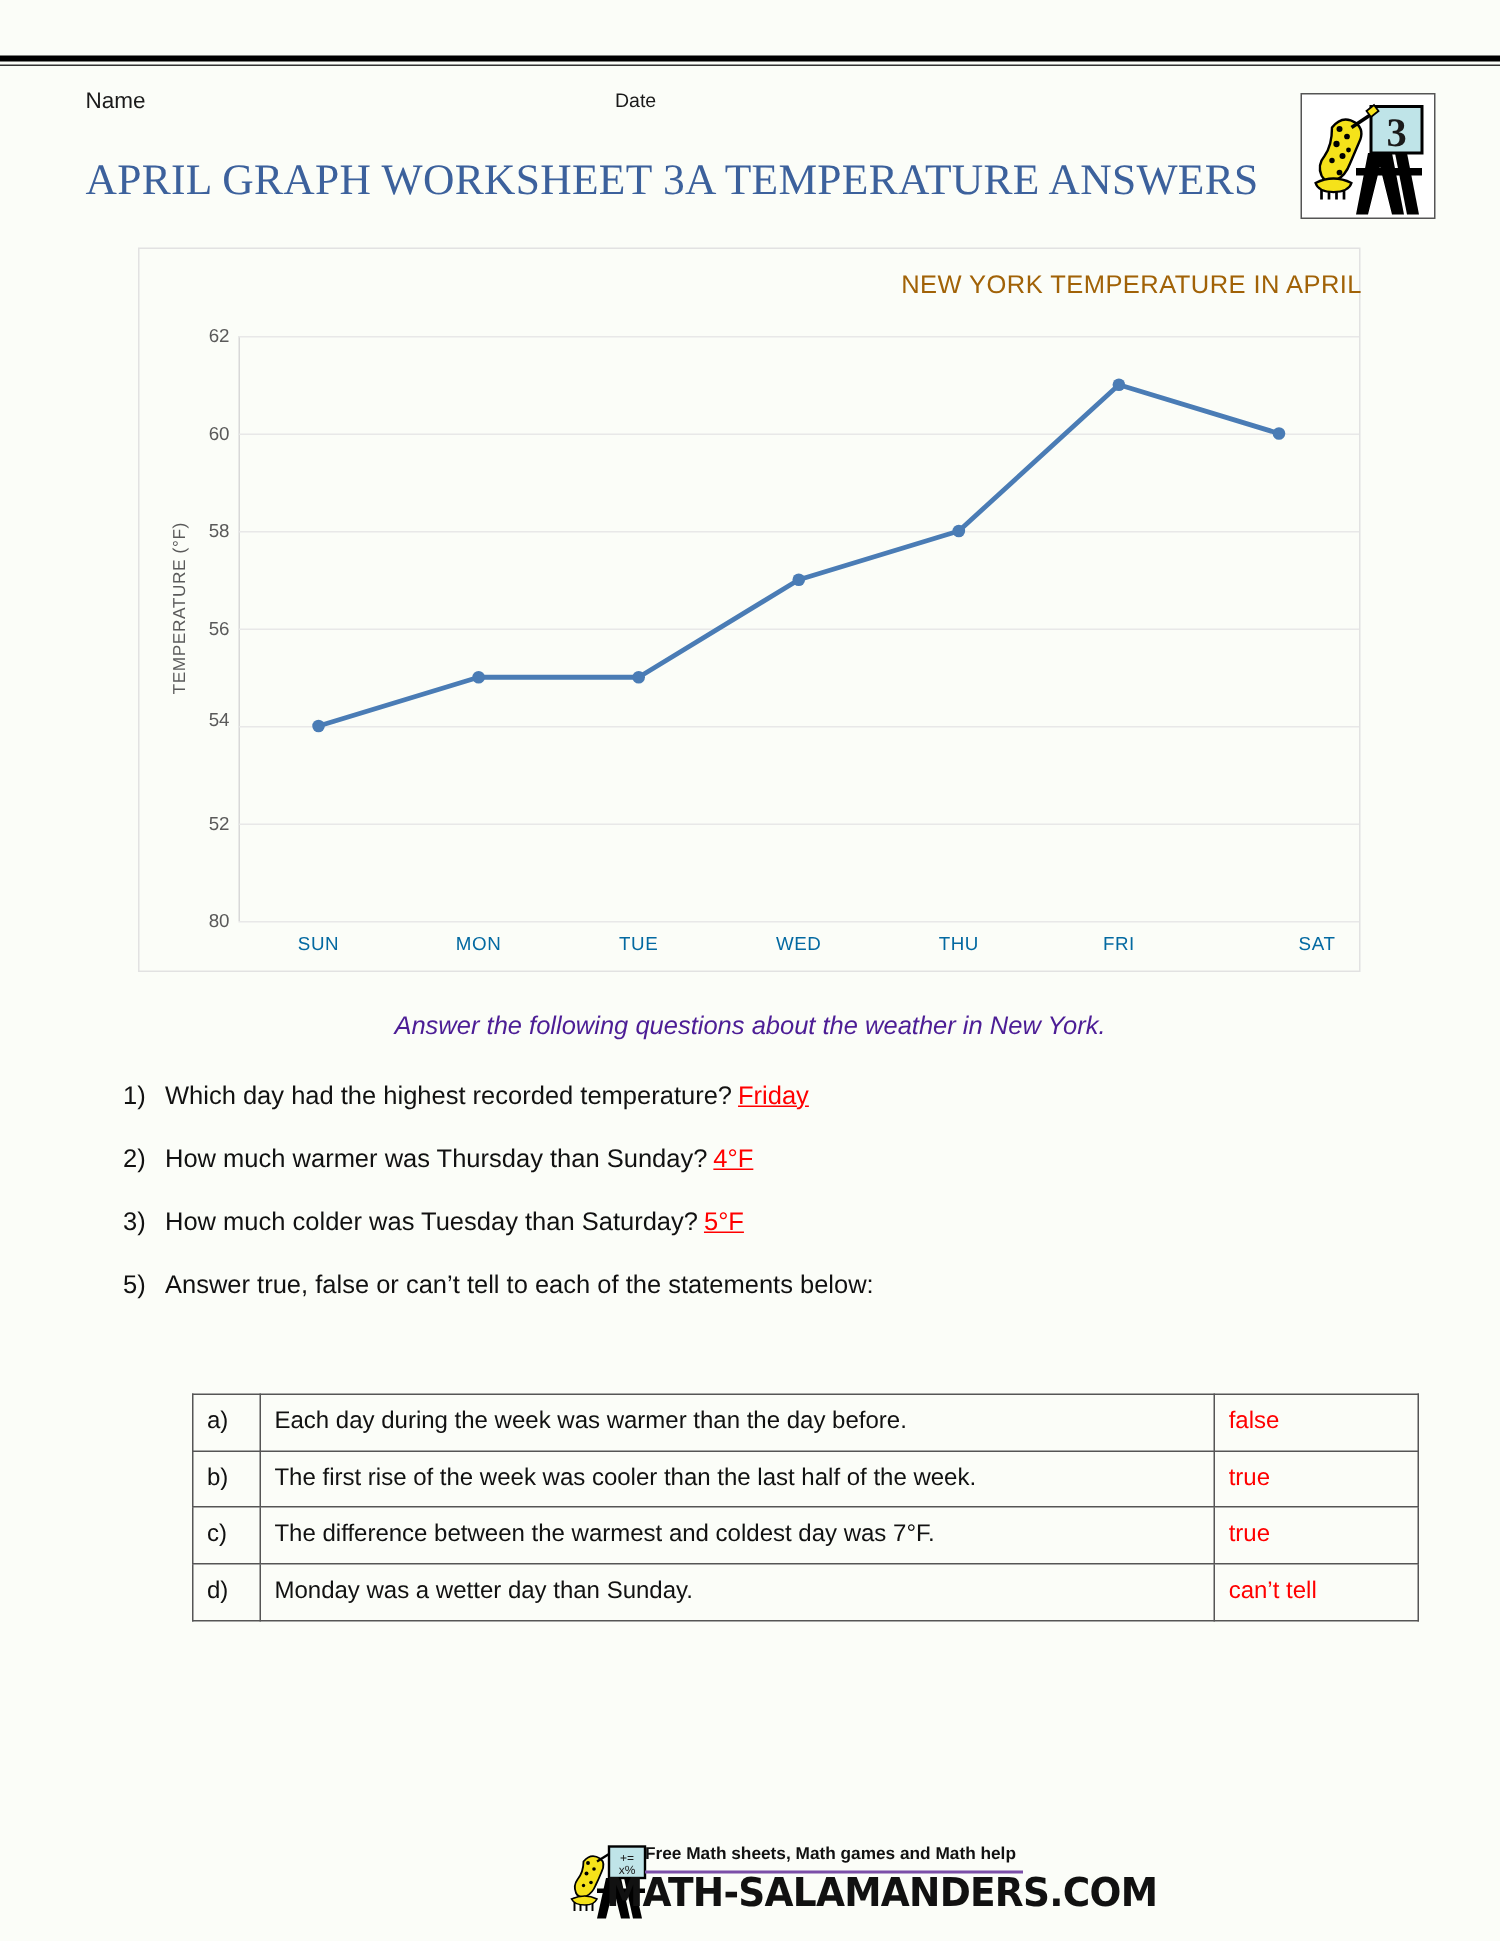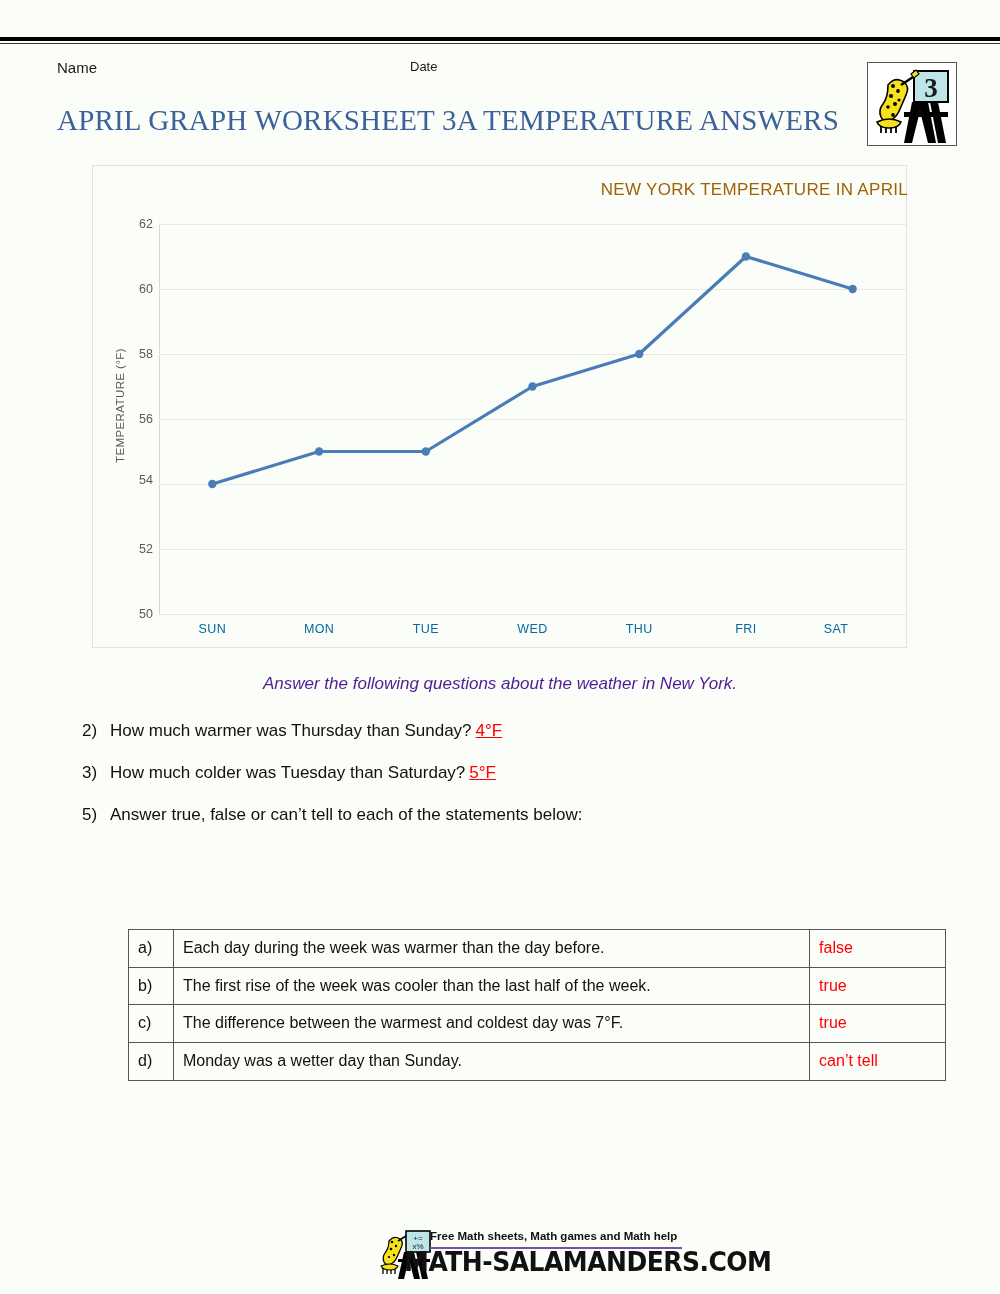--- a/index.html
+++ b/index.html
@@ -170,21 +170,21 @@
     </g>
     <path d="M9 59 q12 -6 24 0 q-2 6 -12 6 q-10 0 -12 -6 z" fill="#f5e21a" stroke="#000" stroke-width="1.5"></path>
   </svg>
 </div>
 
 <div id="chart-card">
   <div id="chart-title">NEW YORK TEMPERATURE IN APRIL</div>
   <div id="y-axis-title">TEMPERATURE (°F)</div>
 
   <div id="ytick-wrap">
-      <div class="ytick" style="top: 390px;">50</div>
+      <div class="ytick" style="top: 390px;">80</div>
       <div class="ytick" style="top: 325px;">52</div>
       <div class="ytick" style="top: 256px;">54</div>
       <div class="ytick" style="top: 195px;">56</div>
       <div class="ytick" style="top: 130px;">58</div>
       <div class="ytick" style="top: 65px;">60</div>
       <div class="ytick" style="top: 0px;">62</div>
     </div>
 
   <div id="plot">
     <div class="axis-vline"></div>
@@ -208,27 +208,28 @@
       <circle cx="693.6428571428571" cy="65" r="4.2" fill="#4a7cb5"></circle>
     </svg>
 
   <div id="xlabels">
       <div class="xlab" style="left: 53.3571px;">SUN</div>
       <div class="xlab" style="left: 160.071px;">MON</div>
       <div class="xlab" style="left: 266.786px;">TUE</div>
       <div class="xlab" style="left: 373.5px; text-align: center;">WED</div>
       <div class="xlab" style="left: 480.214px;">THU</div>
       <div class="xlab" style="left: 586.929px;">FRI</div>
-      <div class="xlab" style="left: 677px;">SAT</div>
+      <div class="xlab" style="left: 719px;">SAT</div>
     </div>
 </div>
 
 <div id="instruction">Answer the following questions about the weather in New York.</div>
 
 <div id="questions">
+    <div class="q-row"><span class="q-num">1)</span><span class="q-text">Which day had the highest recorded temperature?</span><span class="q-ans">Friday</span></div>
     <div class="q-row"><span class="q-num">2)</span><span class="q-text">How much warmer was Thursday than Sunday?</span><span class="q-ans">4°F</span></div>
     <div class="q-row"><span class="q-num">3)</span><span class="q-text">How much colder was Tuesday than Saturday?</span><span class="q-ans">5°F</span></div>
     <div class="q-row"><span class="q-num">5)</span><span class="q-text">Answer true, false or can’t tell to each of the statements below:</span></div>
   </div>
 
 <table id="answer-table">
   <tbody>
       <tr>
         <td class="lbl">a)</td>
         <td class="stmt">Each day during the week was warmer than the day before.</td>

